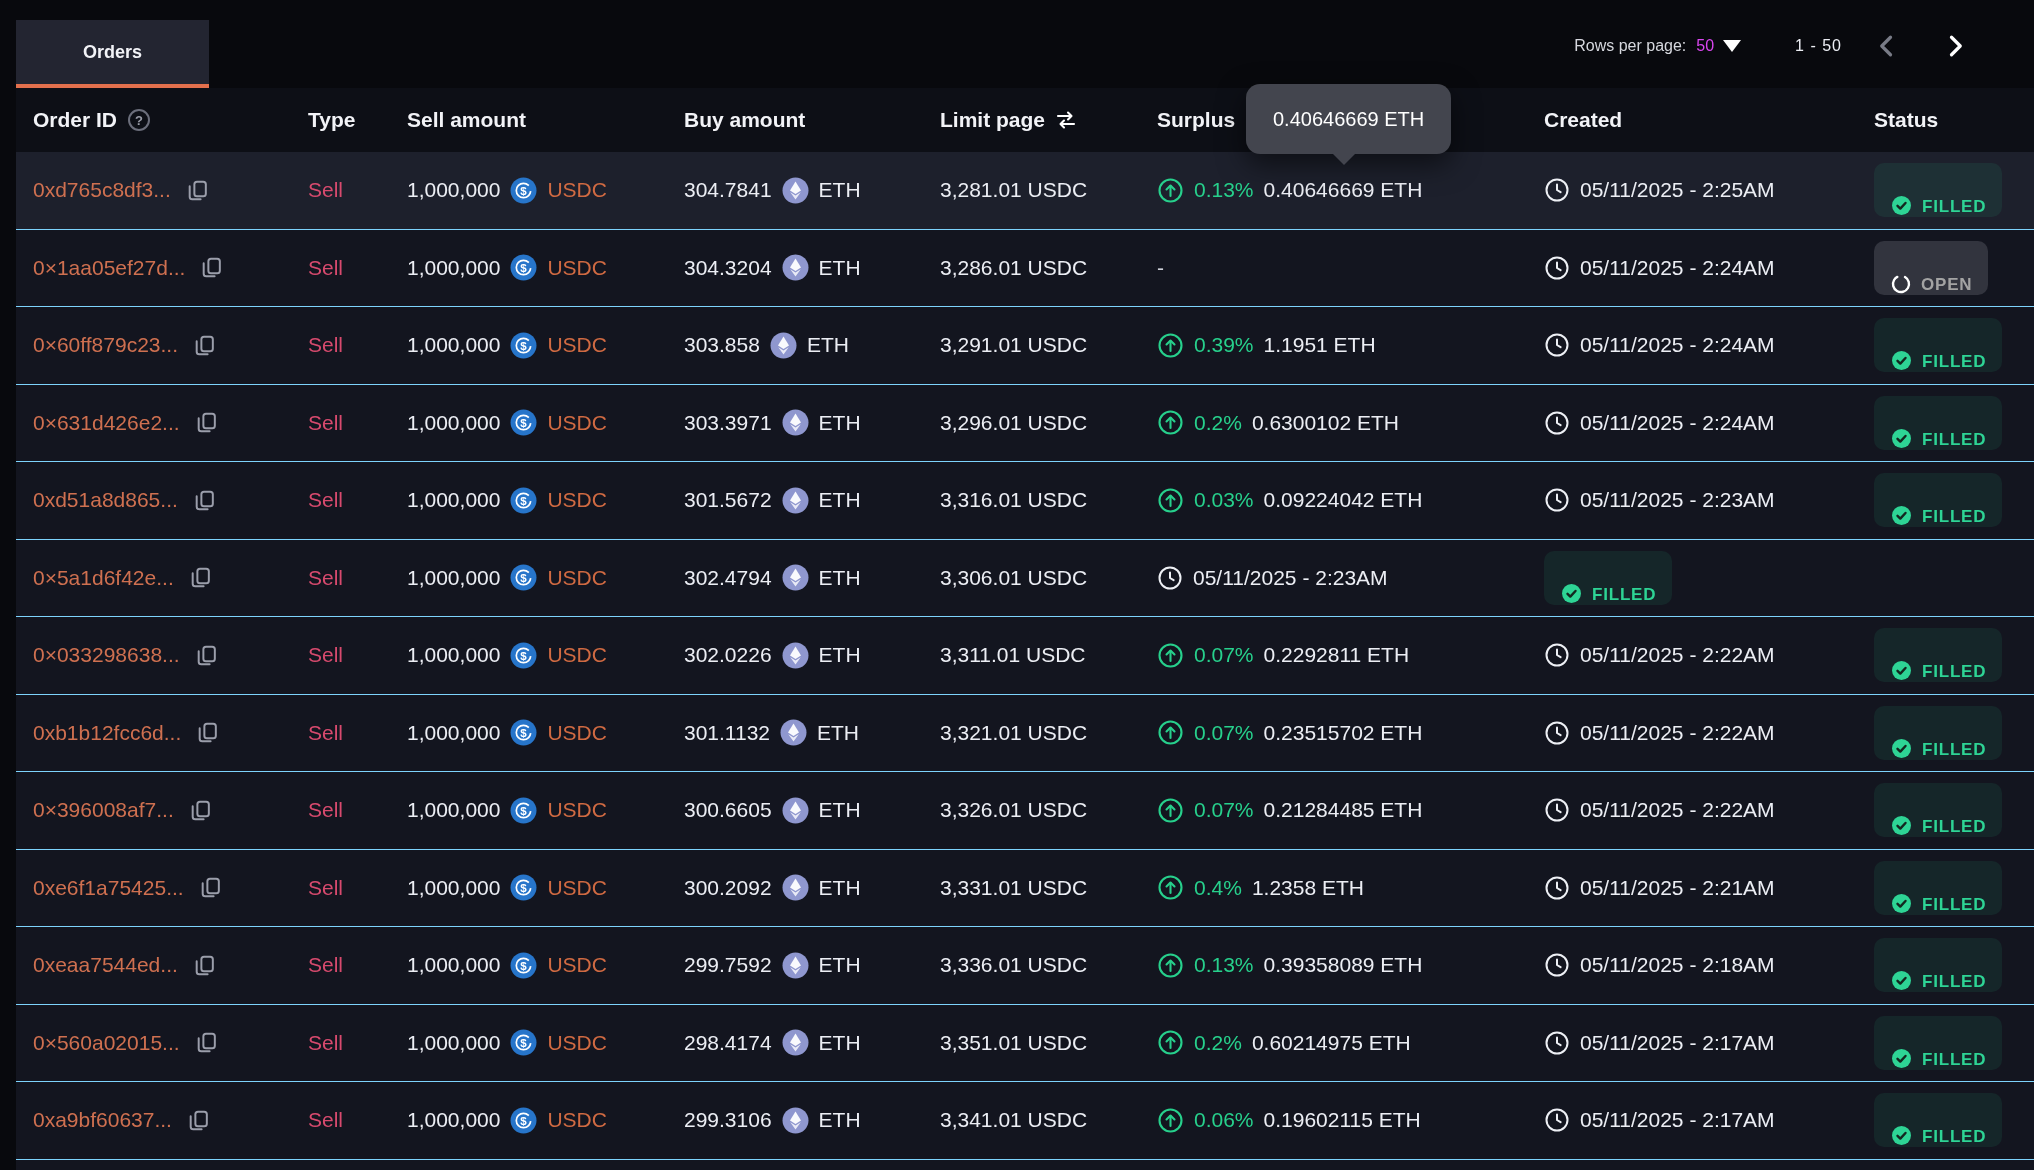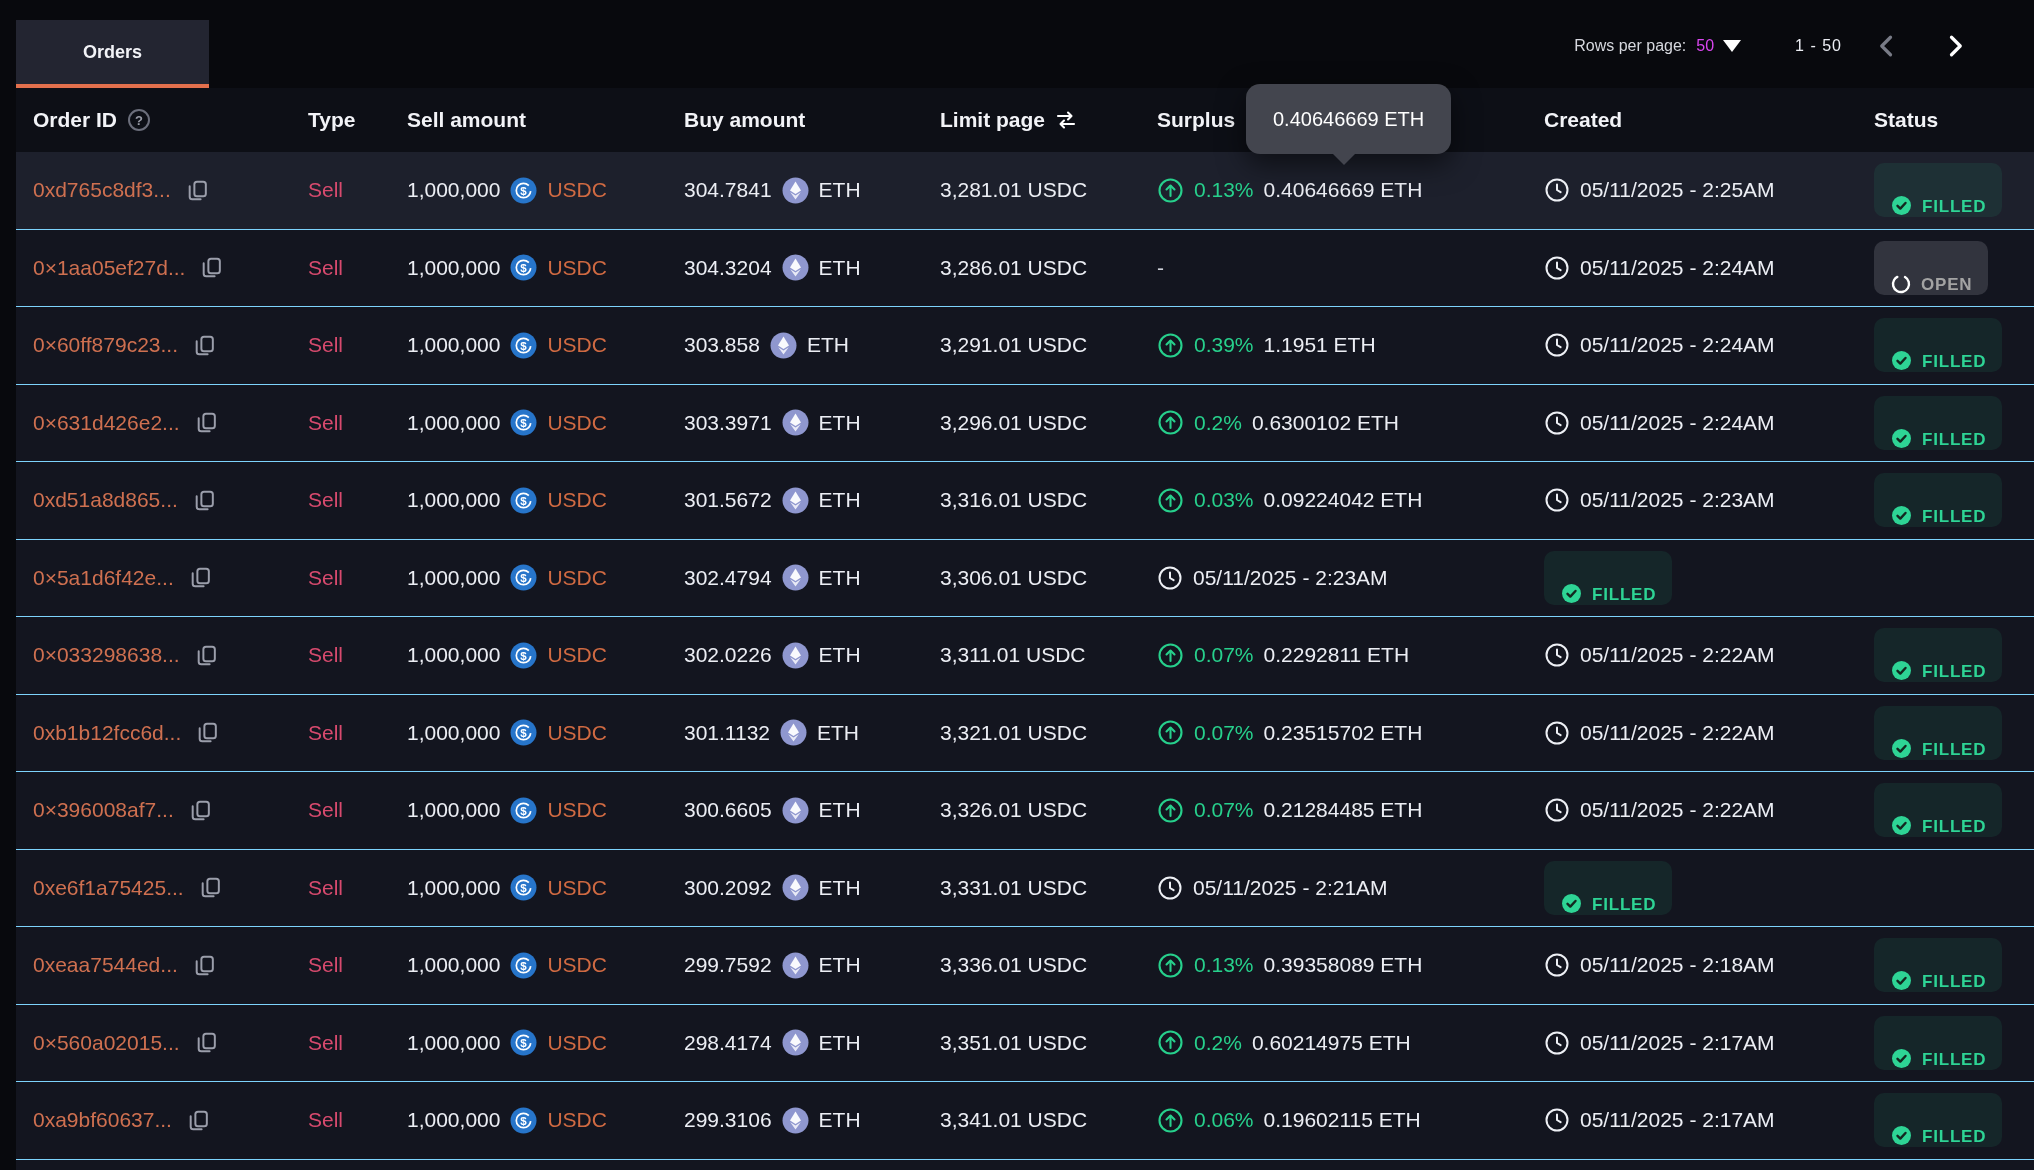--- a/index.html
+++ b/index.html
@@ -812,237 +812,248 @@
                 <polygon points="13.5,18.6 18.7,15.2 13.5,22.5 8.3,15.2" fill="#ffffff" opacity="0.8"></polygon>
               </svg>
       </span>
       <span class="num">ETH</span>
     </div>
     <div class="cell">
       <span class="num">3,331.01 USDC</span>
     </div>
     <div class="cell">
       <span>
-        <svg width="26" height="26" viewBox="0 0 26 26" fill="none" stroke="#eef0f5" stroke-width="2" stroke-linecap="round" stroke-linejoin="round">
-                <circle cx="13" cy="13" r="10.5"></circle>
-                <path d="M13 7.5V13l3.6 2.2"></path>
-              </svg>
-      </span>
-      <span class="num">05/11/2025 - 2:21AM</span>
-    </div>
-    <div class="cell">
-      <span class="badge b-filled">
-        <span>
-          <svg width="23" height="23" viewBox="0 0 23 23">
-                  <circle cx="11.5" cy="11.5" r="9.5" fill="#2ed495"></circle>
-                  <path d="M7.5 11.8 10.3 14.6 15.5 9" fill="none" stroke="#13271f" stroke-width="2.4" stroke-linecap="round" stroke-linejoin="round"></path>
-                </svg>
-        </span>
-
-        <span>FILLED</span>
-      </span>
-    </div>
-  </div>
-
-  <div class="grid-row tr">
-    <div class="cell">
-      <a class="hashlink">0xeaa7544ed...</a>
-      <button class="copy-btn">
-        <span>
-          <svg width="25" height="25" viewBox="0 0 24 24" fill="none" stroke="#9b9eab" stroke-width="1.9" stroke-linecap="round" stroke-linejoin="round">
-                  <rect x="9" y="3.5" width="11" height="14" rx="2.5"></rect>
-                  <path d="M15 20.5h-8A2.5 2.5 0 0 1 4.5 18V8"></path>
-                </svg>
-        </span>
-      </button>
-    </div>
-    <div class="cell">
-      <span class="type-sell">Sell</span>
-    </div>
-    <div class="cell">
-      <span class="num">1,000,000</span>
-      <span>
-        <svg width="27" height="27" viewBox="0 0 27 27">
-                <circle cx="13.5" cy="13.5" r="13" fill="#2775ca"></circle>
-                <circle cx="13.5" cy="13.5" r="7.2" fill="none" stroke="#ffffff" stroke-width="1.7" stroke-dasharray="34 6" transform="rotate(45 13.5 13.5)"></circle>
-                <text x="13.5" y="18" text-anchor="middle" font-size="11.5" font-weight="700" fill="#ffffff" font-family="Liberation Sans,sans-serif">$</text>
-              </svg>
-      </span>
-      <a class="tokenlink">USDC</a>
-    </div>
-    <div class="cell">
-      <span class="num">299.7592</span>
-      <span>
-        <svg width="27" height="27" viewBox="0 0 27 27">
-                <circle cx="13.5" cy="13.5" r="13" fill="#8f97cf"></circle>
-                <polygon points="13.5,4.5 19,13.6 13.5,17 8,13.6" fill="#ffffff" opacity="0.95"></polygon>
-                <polygon points="13.5,18.6 18.7,15.2 13.5,22.5 8.3,15.2" fill="#ffffff" opacity="0.8"></polygon>
-              </svg>
-      </span>
-      <span class="num">ETH</span>
-    </div>
-    <div class="cell">
-      <span class="num">3,336.01 USDC</span>
-    </div>
-    <div class="cell">
-      <span>
         <svg width="27" height="27" viewBox="0 0 27 27" fill="none" stroke="#27d08c" stroke-width="2.1" stroke-linecap="round" stroke-linejoin="round">
                 <circle cx="13.5" cy="13.5" r="11"></circle>
                 <path d="M13.5 19V9"></path>
                 <path d="M9.5 12.5 13.5 8.5 17.5 12.5"></path>
               </svg>
       </span>
-      <span class="surplus-pct">0.13%</span>
-      <span class="num">0.39358089 ETH</span>
-    </div>
-    <div class="cell">
-      <span>
-        <svg width="26" height="26" viewBox="0 0 26 26" fill="none" stroke="#eef0f5" stroke-width="2" stroke-linecap="round" stroke-linejoin="round">
-                <circle cx="13" cy="13" r="10.5"></circle>
-                <path d="M13 7.5V13l3.6 2.2"></path>
-              </svg>
-      </span>
-      <span class="num">05/11/2025 - 2:18AM</span>
-    </div>
-    <div class="cell">
-      <span class="badge b-filled">
-        <span>
-          <svg width="23" height="23" viewBox="0 0 23 23">
-                  <circle cx="11.5" cy="11.5" r="9.5" fill="#2ed495"></circle>
-                  <path d="M7.5 11.8 10.3 14.6 15.5 9" fill="none" stroke="#13271f" stroke-width="2.4" stroke-linecap="round" stroke-linejoin="round"></path>
-                </svg>
-        </span>
-
-        <span>FILLED</span>
-      </span>
-    </div>
-  </div>
-
-  <div class="grid-row tr">
-    <div class="cell">
-      <a class="hashlink">0×560a02015...</a>
-      <button class="copy-btn">
-        <span>
-          <svg width="25" height="25" viewBox="0 0 24 24" fill="none" stroke="#9b9eab" stroke-width="1.9" stroke-linecap="round" stroke-linejoin="round">
-                  <rect x="9" y="3.5" width="11" height="14" rx="2.5"></rect>
-                  <path d="M15 20.5h-8A2.5 2.5 0 0 1 4.5 18V8"></path>
-                </svg>
-        </span>
-      </button>
-    </div>
-    <div class="cell">
-      <span class="type-sell">Sell</span>
-    </div>
-    <div class="cell">
-      <span class="num">1,000,000</span>
-      <span>
-        <svg width="27" height="27" viewBox="0 0 27 27">
-                <circle cx="13.5" cy="13.5" r="13" fill="#2775ca"></circle>
-                <circle cx="13.5" cy="13.5" r="7.2" fill="none" stroke="#ffffff" stroke-width="1.7" stroke-dasharray="34 6" transform="rotate(45 13.5 13.5)"></circle>
-                <text x="13.5" y="18" text-anchor="middle" font-size="11.5" font-weight="700" fill="#ffffff" font-family="Liberation Sans,sans-serif">$</text>
-              </svg>
-      </span>
-      <a class="tokenlink">USDC</a>
-    </div>
-    <div class="cell">
-      <span class="num">298.4174</span>
-      <span>
-        <svg width="27" height="27" viewBox="0 0 27 27">
-                <circle cx="13.5" cy="13.5" r="13" fill="#8f97cf"></circle>
-                <polygon points="13.5,4.5 19,13.6 13.5,17 8,13.6" fill="#ffffff" opacity="0.95"></polygon>
-                <polygon points="13.5,18.6 18.7,15.2 13.5,22.5 8.3,15.2" fill="#ffffff" opacity="0.8"></polygon>
-              </svg>
-      </span>
-      <span class="num">ETH</span>
-    </div>
-    <div class="cell">
-      <span class="num">3,351.01 USDC</span>
+      <span class="surplus-pct">0.4%</span>
+      <span class="num">1.2358 ETH</span>
+    </div>
+    <div class="cell">
+      <span>
+        <svg width="26" height="26" viewBox="0 0 26 26" fill="none" stroke="#eef0f5" stroke-width="2" stroke-linecap="round" stroke-linejoin="round">
+                <circle cx="13" cy="13" r="10.5"></circle>
+                <path d="M13 7.5V13l3.6 2.2"></path>
+              </svg>
+      </span>
+      <span class="num">05/11/2025 - 2:21AM</span>
+    </div>
+    <div class="cell">
+      <span class="badge b-filled">
+        <span>
+          <svg width="23" height="23" viewBox="0 0 23 23">
+                  <circle cx="11.5" cy="11.5" r="9.5" fill="#2ed495"></circle>
+                  <path d="M7.5 11.8 10.3 14.6 15.5 9" fill="none" stroke="#13271f" stroke-width="2.4" stroke-linecap="round" stroke-linejoin="round"></path>
+                </svg>
+        </span>
+
+        <span>FILLED</span>
+      </span>
+    </div>
+  </div>
+
+  <div class="grid-row tr">
+    <div class="cell">
+      <a class="hashlink">0xeaa7544ed...</a>
+      <button class="copy-btn">
+        <span>
+          <svg width="25" height="25" viewBox="0 0 24 24" fill="none" stroke="#9b9eab" stroke-width="1.9" stroke-linecap="round" stroke-linejoin="round">
+                  <rect x="9" y="3.5" width="11" height="14" rx="2.5"></rect>
+                  <path d="M15 20.5h-8A2.5 2.5 0 0 1 4.5 18V8"></path>
+                </svg>
+        </span>
+      </button>
+    </div>
+    <div class="cell">
+      <span class="type-sell">Sell</span>
+    </div>
+    <div class="cell">
+      <span class="num">1,000,000</span>
+      <span>
+        <svg width="27" height="27" viewBox="0 0 27 27">
+                <circle cx="13.5" cy="13.5" r="13" fill="#2775ca"></circle>
+                <circle cx="13.5" cy="13.5" r="7.2" fill="none" stroke="#ffffff" stroke-width="1.7" stroke-dasharray="34 6" transform="rotate(45 13.5 13.5)"></circle>
+                <text x="13.5" y="18" text-anchor="middle" font-size="11.5" font-weight="700" fill="#ffffff" font-family="Liberation Sans,sans-serif">$</text>
+              </svg>
+      </span>
+      <a class="tokenlink">USDC</a>
+    </div>
+    <div class="cell">
+      <span class="num">299.7592</span>
+      <span>
+        <svg width="27" height="27" viewBox="0 0 27 27">
+                <circle cx="13.5" cy="13.5" r="13" fill="#8f97cf"></circle>
+                <polygon points="13.5,4.5 19,13.6 13.5,17 8,13.6" fill="#ffffff" opacity="0.95"></polygon>
+                <polygon points="13.5,18.6 18.7,15.2 13.5,22.5 8.3,15.2" fill="#ffffff" opacity="0.8"></polygon>
+              </svg>
+      </span>
+      <span class="num">ETH</span>
+    </div>
+    <div class="cell">
+      <span class="num">3,336.01 USDC</span>
     </div>
     <div class="cell">
       <span>
         <svg width="27" height="27" viewBox="0 0 27 27" fill="none" stroke="#27d08c" stroke-width="2.1" stroke-linecap="round" stroke-linejoin="round">
                 <circle cx="13.5" cy="13.5" r="11"></circle>
                 <path d="M13.5 19V9"></path>
                 <path d="M9.5 12.5 13.5 8.5 17.5 12.5"></path>
               </svg>
       </span>
-      <span class="surplus-pct">0.2%</span>
-      <span class="num">0.60214975 ETH</span>
-    </div>
-    <div class="cell">
-      <span>
-        <svg width="26" height="26" viewBox="0 0 26 26" fill="none" stroke="#eef0f5" stroke-width="2" stroke-linecap="round" stroke-linejoin="round">
-                <circle cx="13" cy="13" r="10.5"></circle>
-                <path d="M13 7.5V13l3.6 2.2"></path>
-              </svg>
-      </span>
-      <span class="num">05/11/2025 - 2:17AM</span>
-    </div>
-    <div class="cell">
-      <span class="badge b-filled">
-        <span>
-          <svg width="23" height="23" viewBox="0 0 23 23">
-                  <circle cx="11.5" cy="11.5" r="9.5" fill="#2ed495"></circle>
-                  <path d="M7.5 11.8 10.3 14.6 15.5 9" fill="none" stroke="#13271f" stroke-width="2.4" stroke-linecap="round" stroke-linejoin="round"></path>
-                </svg>
-        </span>
-
-        <span>FILLED</span>
-      </span>
-    </div>
-  </div>
-
-  <div class="grid-row tr">
-    <div class="cell">
-      <a class="hashlink">0xa9bf60637...</a>
-      <button class="copy-btn">
-        <span>
-          <svg width="25" height="25" viewBox="0 0 24 24" fill="none" stroke="#9b9eab" stroke-width="1.9" stroke-linecap="round" stroke-linejoin="round">
-                  <rect x="9" y="3.5" width="11" height="14" rx="2.5"></rect>
-                  <path d="M15 20.5h-8A2.5 2.5 0 0 1 4.5 18V8"></path>
-                </svg>
-        </span>
-      </button>
-    </div>
-    <div class="cell">
-      <span class="type-sell">Sell</span>
-    </div>
-    <div class="cell">
-      <span class="num">1,000,000</span>
-      <span>
-        <svg width="27" height="27" viewBox="0 0 27 27">
-                <circle cx="13.5" cy="13.5" r="13" fill="#2775ca"></circle>
-                <circle cx="13.5" cy="13.5" r="7.2" fill="none" stroke="#ffffff" stroke-width="1.7" stroke-dasharray="34 6" transform="rotate(45 13.5 13.5)"></circle>
-                <text x="13.5" y="18" text-anchor="middle" font-size="11.5" font-weight="700" fill="#ffffff" font-family="Liberation Sans,sans-serif">$</text>
-              </svg>
-      </span>
-      <a class="tokenlink">USDC</a>
-    </div>
-    <div class="cell">
-      <span class="num">299.3106</span>
-      <span>
-        <svg width="27" height="27" viewBox="0 0 27 27">
-                <circle cx="13.5" cy="13.5" r="13" fill="#8f97cf"></circle>
-                <polygon points="13.5,4.5 19,13.6 13.5,17 8,13.6" fill="#ffffff" opacity="0.95"></polygon>
-                <polygon points="13.5,18.6 18.7,15.2 13.5,22.5 8.3,15.2" fill="#ffffff" opacity="0.8"></polygon>
-              </svg>
-      </span>
-      <span class="num">ETH</span>
-    </div>
-    <div class="cell">
-      <span class="num">3,341.01 USDC</span>
+      <span class="surplus-pct">0.13%</span>
+      <span class="num">0.39358089 ETH</span>
+    </div>
+    <div class="cell">
+      <span>
+        <svg width="26" height="26" viewBox="0 0 26 26" fill="none" stroke="#eef0f5" stroke-width="2" stroke-linecap="round" stroke-linejoin="round">
+                <circle cx="13" cy="13" r="10.5"></circle>
+                <path d="M13 7.5V13l3.6 2.2"></path>
+              </svg>
+      </span>
+      <span class="num">05/11/2025 - 2:18AM</span>
+    </div>
+    <div class="cell">
+      <span class="badge b-filled">
+        <span>
+          <svg width="23" height="23" viewBox="0 0 23 23">
+                  <circle cx="11.5" cy="11.5" r="9.5" fill="#2ed495"></circle>
+                  <path d="M7.5 11.8 10.3 14.6 15.5 9" fill="none" stroke="#13271f" stroke-width="2.4" stroke-linecap="round" stroke-linejoin="round"></path>
+                </svg>
+        </span>
+
+        <span>FILLED</span>
+      </span>
+    </div>
+  </div>
+
+  <div class="grid-row tr">
+    <div class="cell">
+      <a class="hashlink">0×560a02015...</a>
+      <button class="copy-btn">
+        <span>
+          <svg width="25" height="25" viewBox="0 0 24 24" fill="none" stroke="#9b9eab" stroke-width="1.9" stroke-linecap="round" stroke-linejoin="round">
+                  <rect x="9" y="3.5" width="11" height="14" rx="2.5"></rect>
+                  <path d="M15 20.5h-8A2.5 2.5 0 0 1 4.5 18V8"></path>
+                </svg>
+        </span>
+      </button>
+    </div>
+    <div class="cell">
+      <span class="type-sell">Sell</span>
+    </div>
+    <div class="cell">
+      <span class="num">1,000,000</span>
+      <span>
+        <svg width="27" height="27" viewBox="0 0 27 27">
+                <circle cx="13.5" cy="13.5" r="13" fill="#2775ca"></circle>
+                <circle cx="13.5" cy="13.5" r="7.2" fill="none" stroke="#ffffff" stroke-width="1.7" stroke-dasharray="34 6" transform="rotate(45 13.5 13.5)"></circle>
+                <text x="13.5" y="18" text-anchor="middle" font-size="11.5" font-weight="700" fill="#ffffff" font-family="Liberation Sans,sans-serif">$</text>
+              </svg>
+      </span>
+      <a class="tokenlink">USDC</a>
+    </div>
+    <div class="cell">
+      <span class="num">298.4174</span>
+      <span>
+        <svg width="27" height="27" viewBox="0 0 27 27">
+                <circle cx="13.5" cy="13.5" r="13" fill="#8f97cf"></circle>
+                <polygon points="13.5,4.5 19,13.6 13.5,17 8,13.6" fill="#ffffff" opacity="0.95"></polygon>
+                <polygon points="13.5,18.6 18.7,15.2 13.5,22.5 8.3,15.2" fill="#ffffff" opacity="0.8"></polygon>
+              </svg>
+      </span>
+      <span class="num">ETH</span>
+    </div>
+    <div class="cell">
+      <span class="num">3,351.01 USDC</span>
     </div>
     <div class="cell">
       <span>
         <svg width="27" height="27" viewBox="0 0 27 27" fill="none" stroke="#27d08c" stroke-width="2.1" stroke-linecap="round" stroke-linejoin="round">
                 <circle cx="13.5" cy="13.5" r="11"></circle>
                 <path d="M13.5 19V9"></path>
                 <path d="M9.5 12.5 13.5 8.5 17.5 12.5"></path>
               </svg>
       </span>
+      <span class="surplus-pct">0.2%</span>
+      <span class="num">0.60214975 ETH</span>
+    </div>
+    <div class="cell">
+      <span>
+        <svg width="26" height="26" viewBox="0 0 26 26" fill="none" stroke="#eef0f5" stroke-width="2" stroke-linecap="round" stroke-linejoin="round">
+                <circle cx="13" cy="13" r="10.5"></circle>
+                <path d="M13 7.5V13l3.6 2.2"></path>
+              </svg>
+      </span>
+      <span class="num">05/11/2025 - 2:17AM</span>
+    </div>
+    <div class="cell">
+      <span class="badge b-filled">
+        <span>
+          <svg width="23" height="23" viewBox="0 0 23 23">
+                  <circle cx="11.5" cy="11.5" r="9.5" fill="#2ed495"></circle>
+                  <path d="M7.5 11.8 10.3 14.6 15.5 9" fill="none" stroke="#13271f" stroke-width="2.4" stroke-linecap="round" stroke-linejoin="round"></path>
+                </svg>
+        </span>
+
+        <span>FILLED</span>
+      </span>
+    </div>
+  </div>
+
+  <div class="grid-row tr">
+    <div class="cell">
+      <a class="hashlink">0xa9bf60637...</a>
+      <button class="copy-btn">
+        <span>
+          <svg width="25" height="25" viewBox="0 0 24 24" fill="none" stroke="#9b9eab" stroke-width="1.9" stroke-linecap="round" stroke-linejoin="round">
+                  <rect x="9" y="3.5" width="11" height="14" rx="2.5"></rect>
+                  <path d="M15 20.5h-8A2.5 2.5 0 0 1 4.5 18V8"></path>
+                </svg>
+        </span>
+      </button>
+    </div>
+    <div class="cell">
+      <span class="type-sell">Sell</span>
+    </div>
+    <div class="cell">
+      <span class="num">1,000,000</span>
+      <span>
+        <svg width="27" height="27" viewBox="0 0 27 27">
+                <circle cx="13.5" cy="13.5" r="13" fill="#2775ca"></circle>
+                <circle cx="13.5" cy="13.5" r="7.2" fill="none" stroke="#ffffff" stroke-width="1.7" stroke-dasharray="34 6" transform="rotate(45 13.5 13.5)"></circle>
+                <text x="13.5" y="18" text-anchor="middle" font-size="11.5" font-weight="700" fill="#ffffff" font-family="Liberation Sans,sans-serif">$</text>
+              </svg>
+      </span>
+      <a class="tokenlink">USDC</a>
+    </div>
+    <div class="cell">
+      <span class="num">299.3106</span>
+      <span>
+        <svg width="27" height="27" viewBox="0 0 27 27">
+                <circle cx="13.5" cy="13.5" r="13" fill="#8f97cf"></circle>
+                <polygon points="13.5,4.5 19,13.6 13.5,17 8,13.6" fill="#ffffff" opacity="0.95"></polygon>
+                <polygon points="13.5,18.6 18.7,15.2 13.5,22.5 8.3,15.2" fill="#ffffff" opacity="0.8"></polygon>
+              </svg>
+      </span>
+      <span class="num">ETH</span>
+    </div>
+    <div class="cell">
+      <span class="num">3,341.01 USDC</span>
+    </div>
+    <div class="cell">
+      <span>
+        <svg width="27" height="27" viewBox="0 0 27 27" fill="none" stroke="#27d08c" stroke-width="2.1" stroke-linecap="round" stroke-linejoin="round">
+                <circle cx="13.5" cy="13.5" r="11"></circle>
+                <path d="M13.5 19V9"></path>
+                <path d="M9.5 12.5 13.5 8.5 17.5 12.5"></path>
+              </svg>
+      </span>
       <span class="surplus-pct">0.06%</span>
       <span class="num">0.19602115 ETH</span>
     </div>
     <div class="cell">
       <span>
         <svg width="26" height="26" viewBox="0 0 26 26" fill="none" stroke="#eef0f5" stroke-width="2" stroke-linecap="round" stroke-linejoin="round">
                 <circle cx="13" cy="13" r="10.5"></circle>
                 <path d="M13 7.5V13l3.6 2.2"></path>
               </svg>
       </span>

